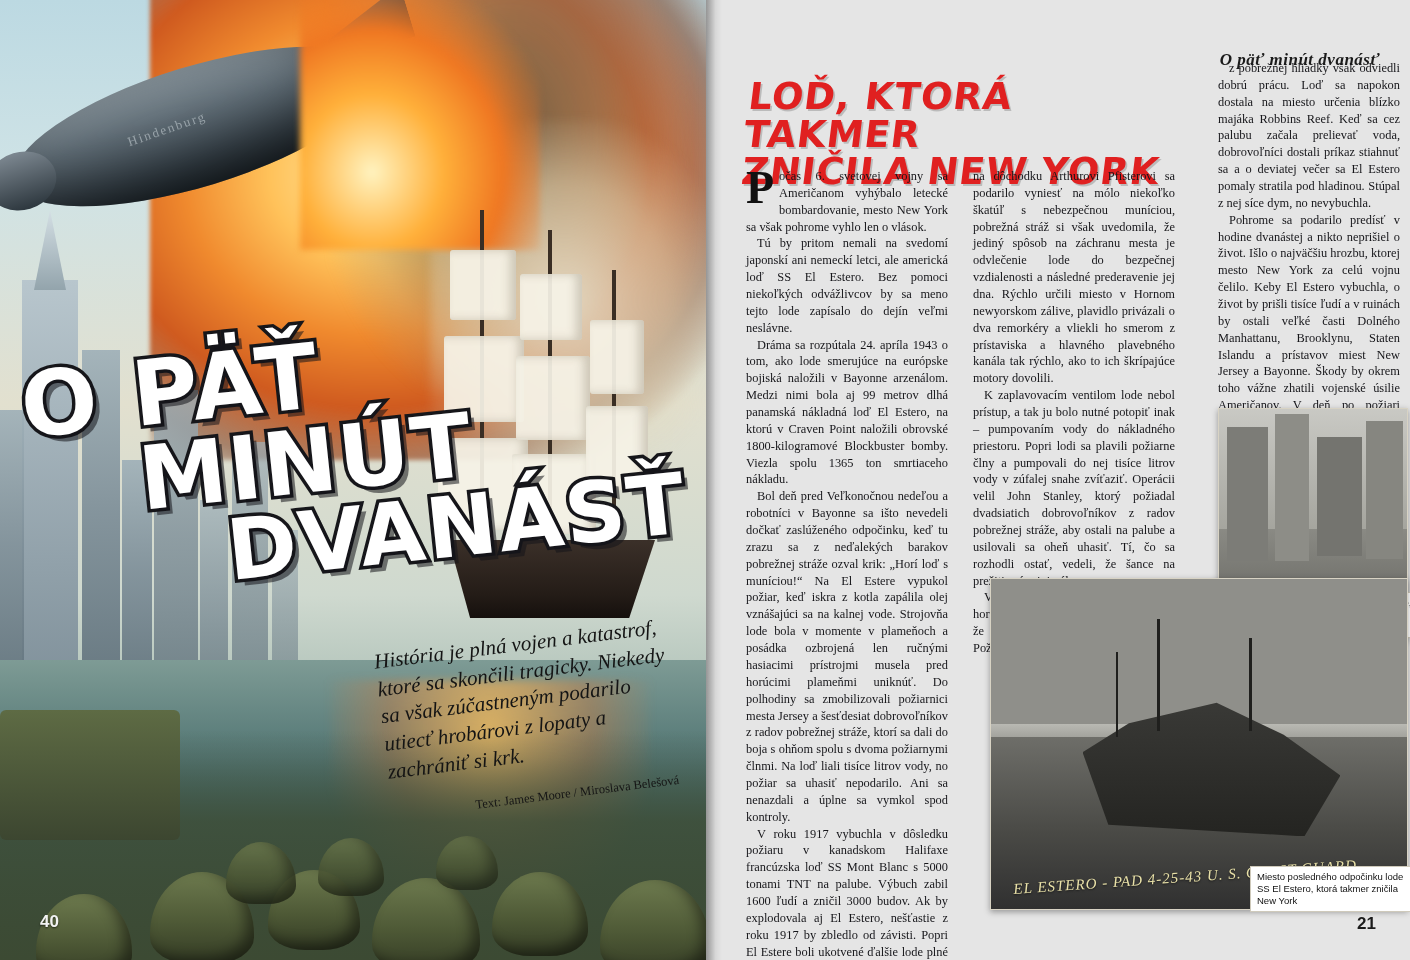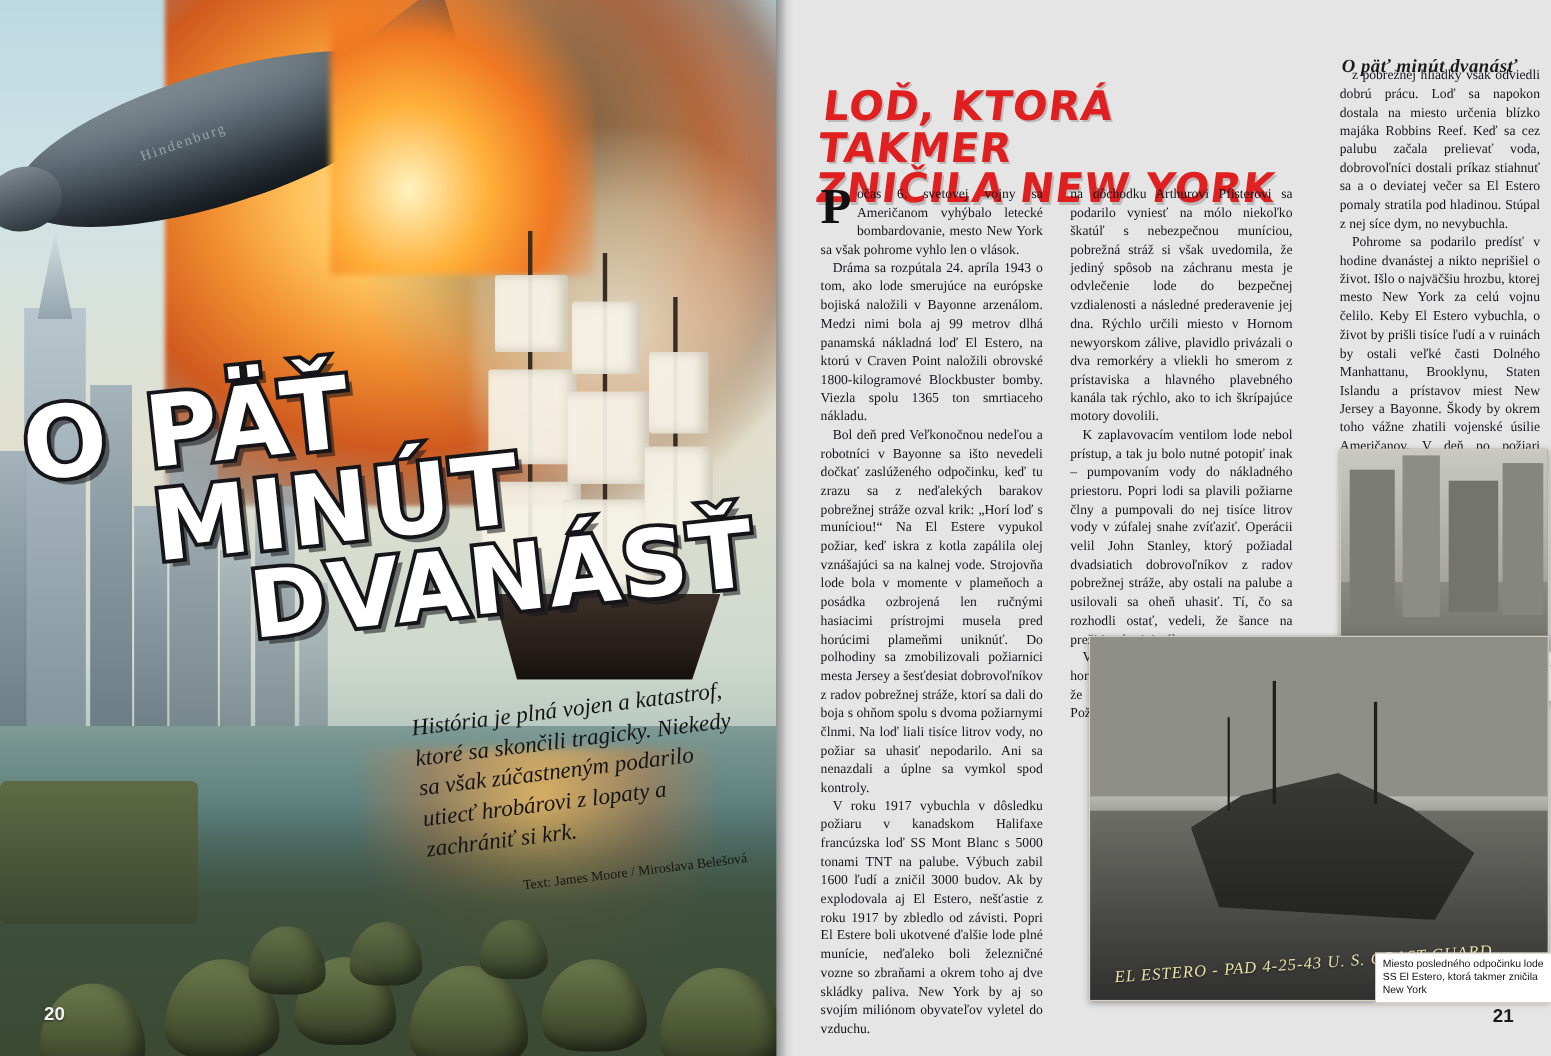--- a/index.html
+++ b/index.html
@@ -304,39 +304,40 @@
     </div>
 
     <div class="title-left">
       <div class="title-line tl1">O PÄŤ</div>
       <div class="title-line tl2">MINÚT</div>
       <div class="title-line tl3">DVANÁSŤ</div>
     </div>
 
     <div class="deck-left">História je plná vojen a katastrof, ktoré sa skončili tragicky. Niekedy sa však zúčastneným podarilo utiecť hrobárovi z lopaty a zachrániť si krk.</div>
     <div class="credit-left">Text: James Moore / Miroslava Belešová</div>
-    <div class="pageno-left">20</div>
+    <div class="pageno-left">40</div>
   </div>
 
   <div class="page-right">
     <div class="gutter"></div>
     <div class="rp-inner">
 
       <div class="runhead">O päť minút dvanásť</div>
 
       <div class="headline">
         <span>LOĎ, KTORÁ TAKMER</span>
         <span class="hl2">ZNIČILA NEW YORK</span>
       </div>
 
       <div class="cols">
         <div class="col col1">
           <p class="first">
             <span class="dropcap">P</span><span>očas 6. svetovej vojny sa Američanom vyhýbalo letecké bombardovanie, mesto New York sa však pohrome vyhlo len o vlások.</span>
           </p>
+          <p>Tú by pritom nemali na svedomí japonskí ani nemeckí letci, ale americká loď SS El Estero. Bez pomoci niekoľkých odvážlivcov by sa meno tejto lode zapísalo do dejín veľmi neslávne.</p>
           <p>Dráma sa rozpútala 24. apríla 1943 o tom, ako lode smerujúce na európske bojiská naložili v Bayonne arzenálom. Medzi nimi bola aj 99 metrov dlhá panamská nákladná loď El Estero, na ktorú v Craven Point naložili obrovské 1800-kilogramové Blockbuster bomby. Viezla spolu 1365 ton smrtiaceho nákladu.</p>
           <p>Bol deň pred Veľkonočnou nedeľou a robotníci v Bayonne sa išto nevedeli dočkať zaslúženého odpočinku, keď tu zrazu sa z neďalekých barakov pobrežnej stráže ozval krik: „Horí loď s muníciou!“ Na El Estere vypukol požiar, keď iskra z kotla zapálila olej vznášajúci sa na kalnej vode. Strojovňa lode bola v momente v plameňoch a posádka ozbrojená len ručnými hasiacimi prístrojmi musela pred horúcimi plameňmi uniknúť. Do polhodiny sa zmobilizovali požiarnici mesta Jersey a šesťdesiat dobrovoľníkov z radov pobrežnej stráže, ktorí sa dali do boja s ohňom spolu s dvoma požiarnymi člnmi. Na loď liali tisíce litrov vody, no požiar sa uhasiť nepodarilo. Ani sa nenazdali a úplne sa vymkol spod kontroly.</p>
           <p>V roku 1917 vybuchla v dôsledku požiaru v kanadskom Halifaxe francúzska loď SS Mont Blanc s 5000 tonami TNT na palube. Výbuch zabil 1600 ľudí a zničil 3000 budov. Ak by explodovala aj El Estero, nešťastie z roku 1917 by zbledlo od závisti. Popri El Estere boli ukotvené ďalšie lode plné munície, neďaleko boli železničné vozne so zbraňami a okrem toho aj dve skládky paliva. New York by aj so svojím miliónom obyvateľov vyletel do vzduchu.</p>
 
         </div>
 
         <div class="col col2">
           <p class="first">na dôchodku Arthurovi Pfisterovi sa podarilo vyniesť na mólo niekoľko škatúľ s nebezpečnou muníciou, pobrežná stráž si však uvedomila, že jediný spôsob na záchranu mesta je odvlečenie lode do bezpečnej vzdialenosti a následné prederavenie jej dna. Rýchlo určili miesto v Hornom newyorskom zálive, plavidlo privázali o dva remorkéry a vliekli ho smerom z prístaviska a hlavného plavebného kanála tak rýchlo, ako to ich škrípajúce motory dovolili.</p>
           <p>K zaplavovacím ventilom lode nebol prístup, a tak ju bolo nutné potopiť inak – pumpovaním vody do nákladného priestoru. Popri lodi sa plavili požiarne člny a pumpovali do nej tisíce litrov vody v zúfalej snahe zvíťaziť. Operácii velil John Stanley, ktorý požiadal dvadsiatich dobrovoľníkov z radov pobrežnej stráže, aby ostali na palube a usilovali sa oheň uhasiť. Tí, čo sa rozhodli ostať, vedeli, že šance na prežitie sú minimálne.</p>
           <p>Vo vnútri lode šľahali plamene a horúčava na palube bola taká neúnosná, že dobrovoľníkom roztápala podrážky. Požiarne člny a dobrovoľníci</p>

